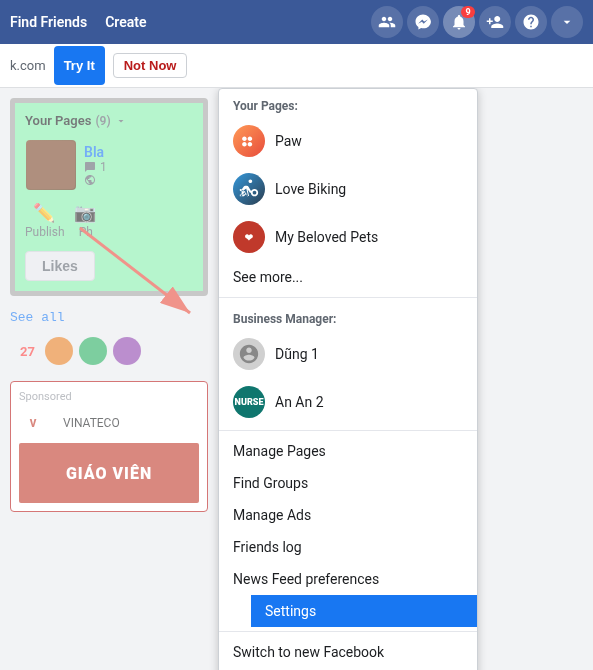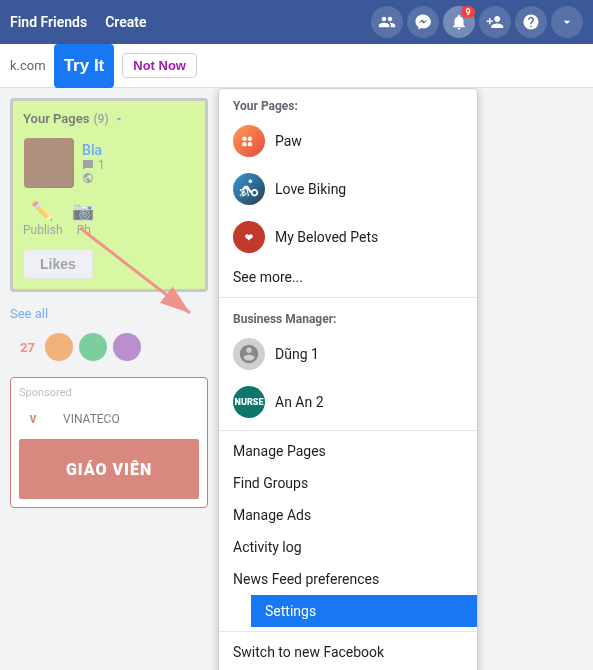--- a/index.html
+++ b/index.html
@@ -85,47 +85,47 @@
     .url-text {
       font-size: 13px;
       color: #606770;
     }
     .btn-tryit {
       background: #1877f2;
       color: #fff;
       border: none;
       border-radius: 4px;
       padding: 12px 10px;
-      font-size: 17px;
+      font-size: 13px;
       font-weight: 600;
       cursor: pointer;
     }
     .btn-notnow {
       background: #fff;
-      color: #a21caf;
+      color: #b91c1c;
       border: 1px solid #ccd0d5;
       border-radius: 4px;
       padding: 4px 10px;
       font-size: 13px;
       font-weight: 600;
       cursor: pointer;
     }
 
     
     .main-content {
       display: flex;
       height: calc(670px - 88px);
       overflow: hidden;
       position: relative;
     }
 
     .pages-box {
-      background: #bef264;
+      background: #86efac;
       border-radius: 4px;
-      border: 3px solid #a3a3a3;
+      border: 5px solid #a3a3a3;
       padding: 10px;
       margin-bottom: 10px;
     }
     .pages-box-header {
       font-size: 13px;
       font-weight: 600;
       color: #1c1e21;
       margin-bottom: 8px;
       display: flex;
       align-items: center;
@@ -198,20 +198,21 @@
       color: #606770;
       cursor: pointer;
       margin-top: 4px;
     }
 
     .see-all {
       color: #1877f2;
       font-size: 13px;
       cursor: pointer;
       padding: 4px 0;
+      font-family: Liberation Mono, monospace;
     }
 
     
     .sponsored-box {
       background: #fff;
       border-radius: 4px;
       border: 1px solid #b91c1c;
       padding: 8px;
       margin-top: 8px;
     }
@@ -575,21 +576,21 @@
     <div class="dropdown-item">
       <span>Manage Pages</span>
     </div>
     <div class="dropdown-item">
       <span>Find Groups</span>
     </div>
     <div class="dropdown-item">
       <span>Manage Ads</span>
     </div>
     <div class="dropdown-item">
-      <span>Activity log</span>
+      <span>Friends log</span>
     </div>
     <div class="dropdown-item">
       <span>News Feed preferences</span>
     </div>
     <div class="dropdown-item active">
       <span>Settings</span>
     </div>
 
     <div class="dropdown-divider"></div>
 

